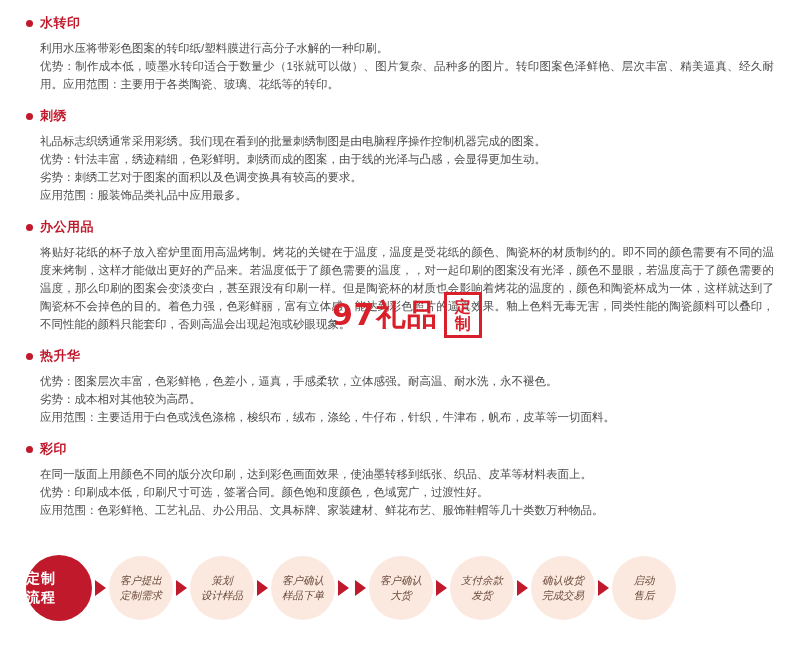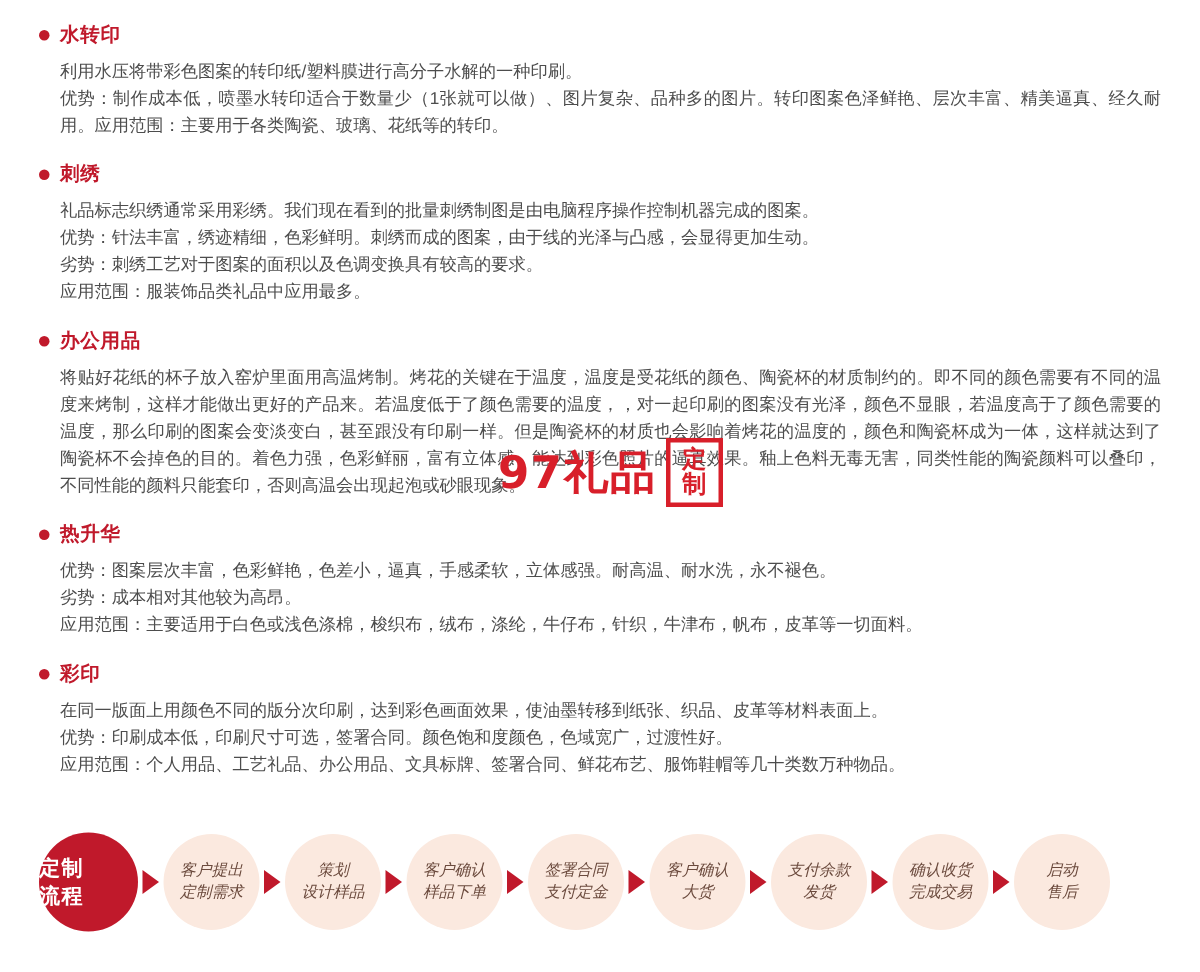--- a/index.html
+++ b/index.html
@@ -187,21 +187,21 @@
   </div>
 
   <div class="section">
     <div class="sec-head">
       <span class="bullet"></span>
       <span class="sec-title">彩印</span>
     </div>
     <div class="sec-body paras">
       <div class="line">在同一版面上用颜色不同的版分次印刷，达到彩色画面效果，使油墨转移到纸张、织品、皮革等材料表面上。</div>
       <div class="line">优势：印刷成本低，印刷尺寸可选，签署合同。颜色饱和度颜色，色域宽广，过渡性好。</div>
-      <div class="line">应用范围：个人用品、工艺礼品、办公用品、文具标牌、签署合同、鲜花布艺、服饰鞋帽等几十类数万种物品。</div>
+      <div class="line">应用范围：色彩鲜艳、工艺礼品、办公用品、文具标牌、家装建材、鲜花布艺、服饰鞋帽等几十类数万种物品。</div>
     </div>
   </div>
 
   <div class="watermark">
     <span class="wm-text">97礼品</span>
     <span class="wm-box">
       <span>定</span>
       <span>制</span>
     </span>
   </div>
@@ -220,24 +220,20 @@
     <div class="step">
       <span>策划</span>
       <span>设计样品</span>
     </div>
     <div class="arrow"></div>
     <div class="step">
       <span>客户确认</span>
       <span>样品下单</span>
     </div>
     <div class="arrow"></div>
-    <div class="step">
-      <span>签署合同</span>
-      <span>支付定金</span>
-    </div>
     <div class="arrow"></div>
     <div class="step">
       <span>客户确认</span>
       <span>大货</span>
     </div>
     <div class="arrow"></div>
     <div class="step">
       <span>支付余款</span>
       <span>发货</span>
     </div>

